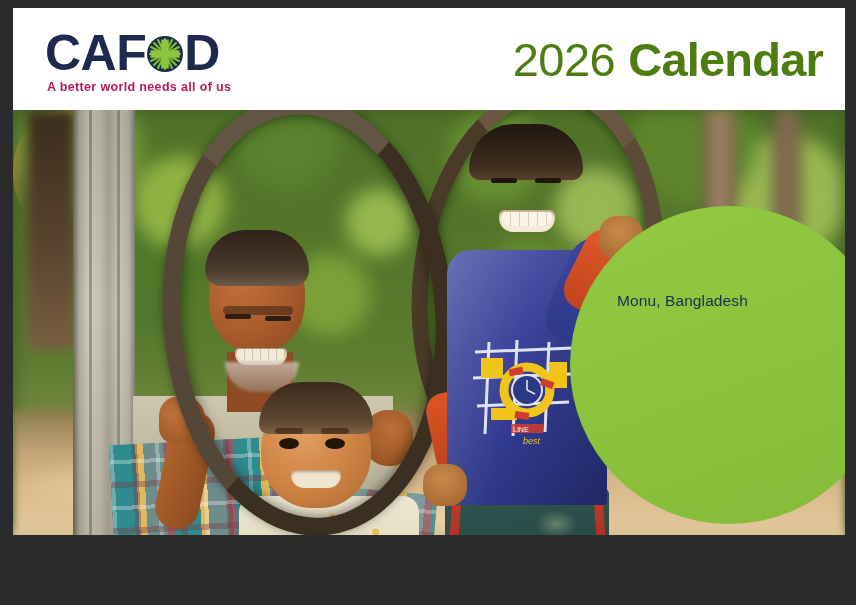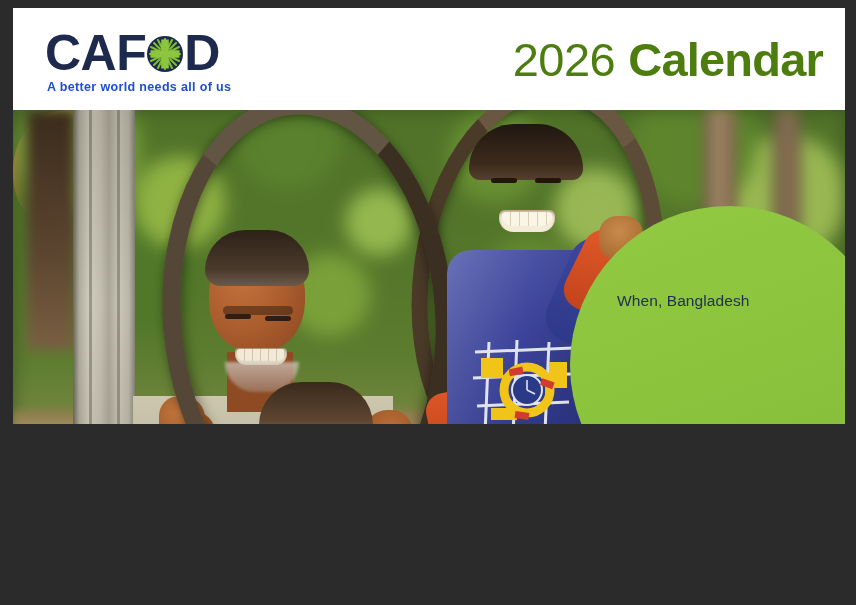--- a/index.html
+++ b/index.html
@@ -12,21 +12,21 @@
   #viewport{
     position:relative;
     width:856px; height:605px;
     background:#2b2b2b;
   }
 
   
   #cover{
     position:absolute;
     left:13px; top:8px;
-    width:832px; height:416px;
+    width:832px; height:527px;
     background:#ffffff;
     overflow:hidden;
   }
 
   
   #header{
     position:absolute; left:0; top:0;
     width:832px; height:102px;
     background:#ffffff;
     overflow:hidden;
@@ -58,21 +58,21 @@
     top:1px;
   }
   #emblem .disc{
     position:absolute; inset:0;
     border-radius:50%;
     background:#1d2a4d;
   }
   #tagline{
     position:absolute;
     left:2px; top:50px;
-    color:#1d4ed8;
+    color:#be185d;
     font-size:12.5px;
     font-weight:bold;
     letter-spacing:0.35px;
     white-space:nowrap;
   }
 
   
   #title{
     position:absolute;
     right:22px; top:26px;
@@ -643,18 +643,18 @@
       <div class="boy-head"></div>
       <div class="boy-hair"></div>
       <div class="boy-eye-l"></div>
       <div class="boy-eye-r"></div>
       <div class="boy-mouth">
         <span class="teeth"></span>
       </div>
 
       <div id="quote-circle"></div>
       <div id="quote-wrap">
-        <div id="quote-attrib">When, Bangladesh</div>
+        <div id="quote-attrib">Monu, Bangladesh</div>
       </div>
 
     </div>
   </div>
 </div>
 
 </body></html>

